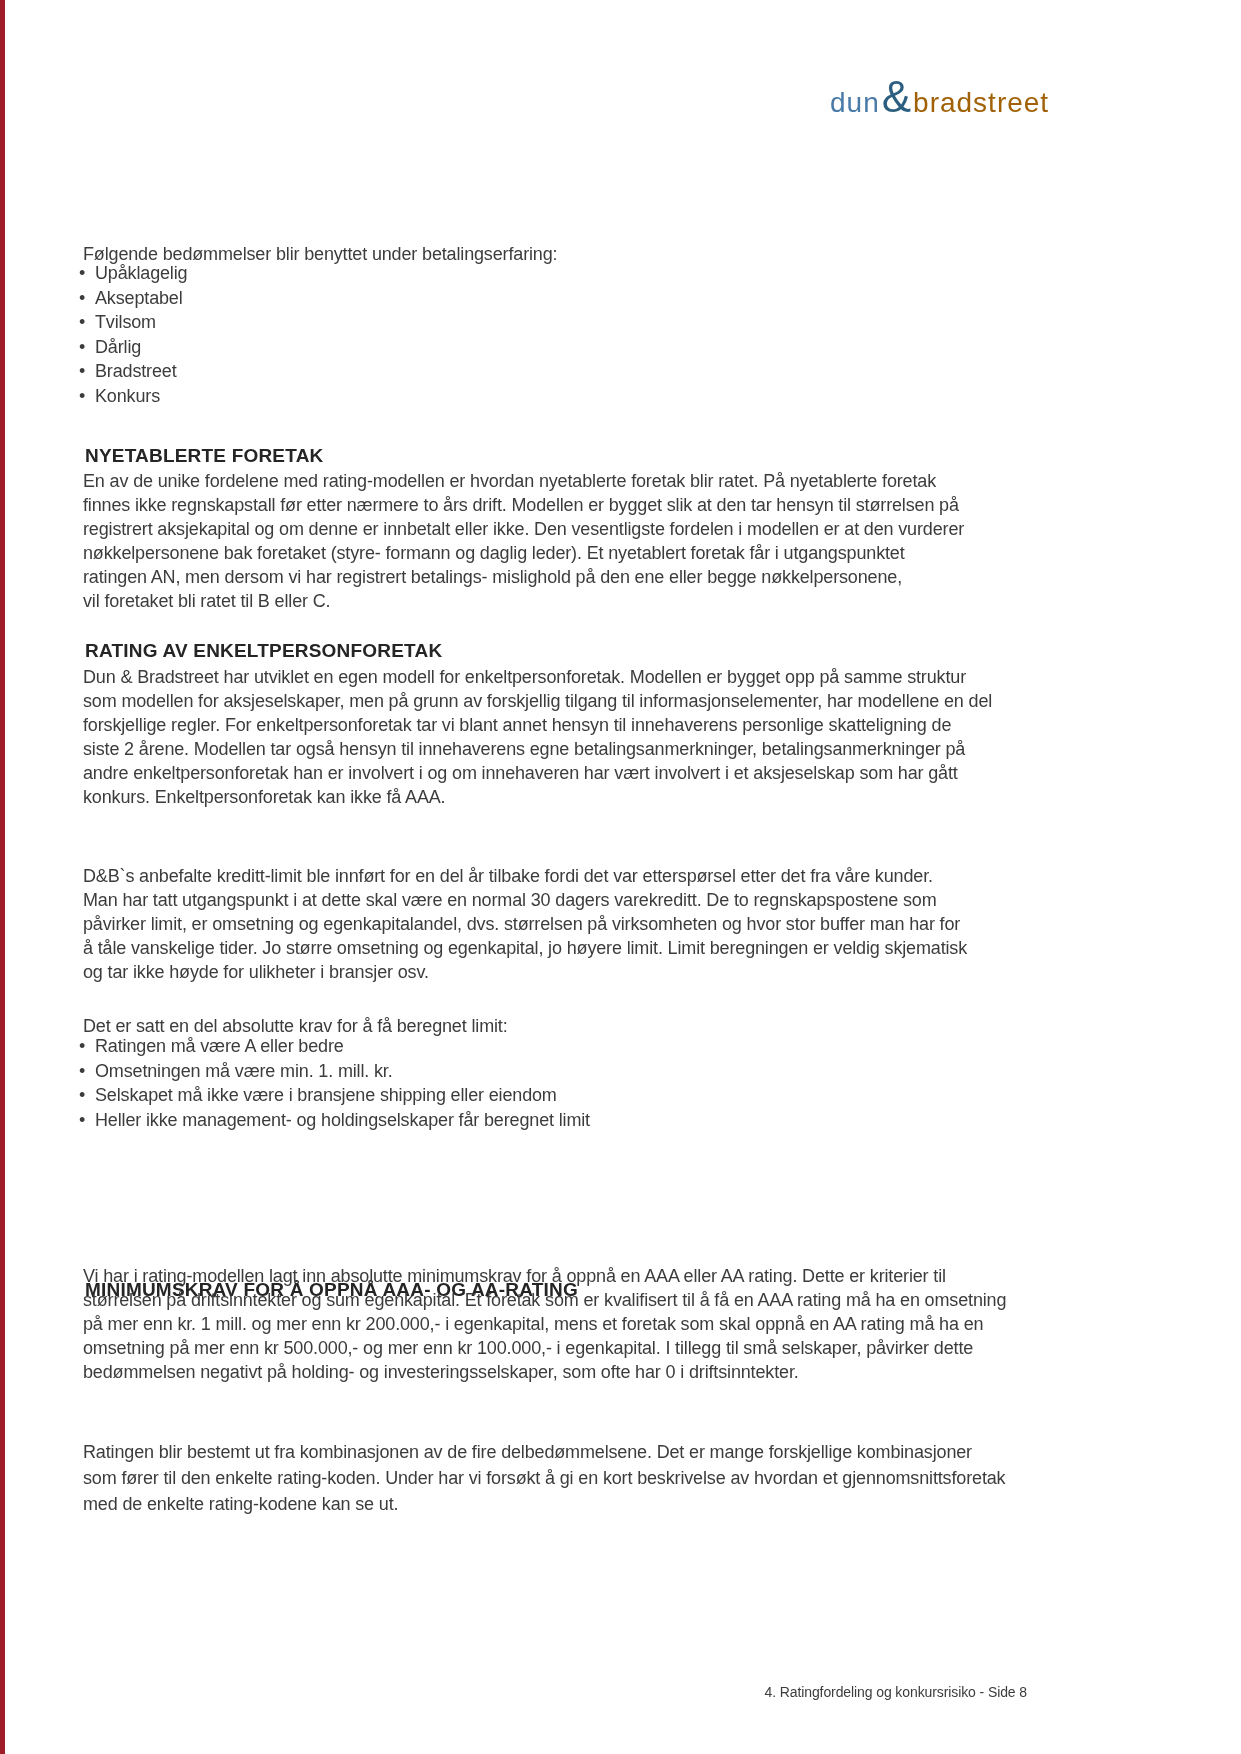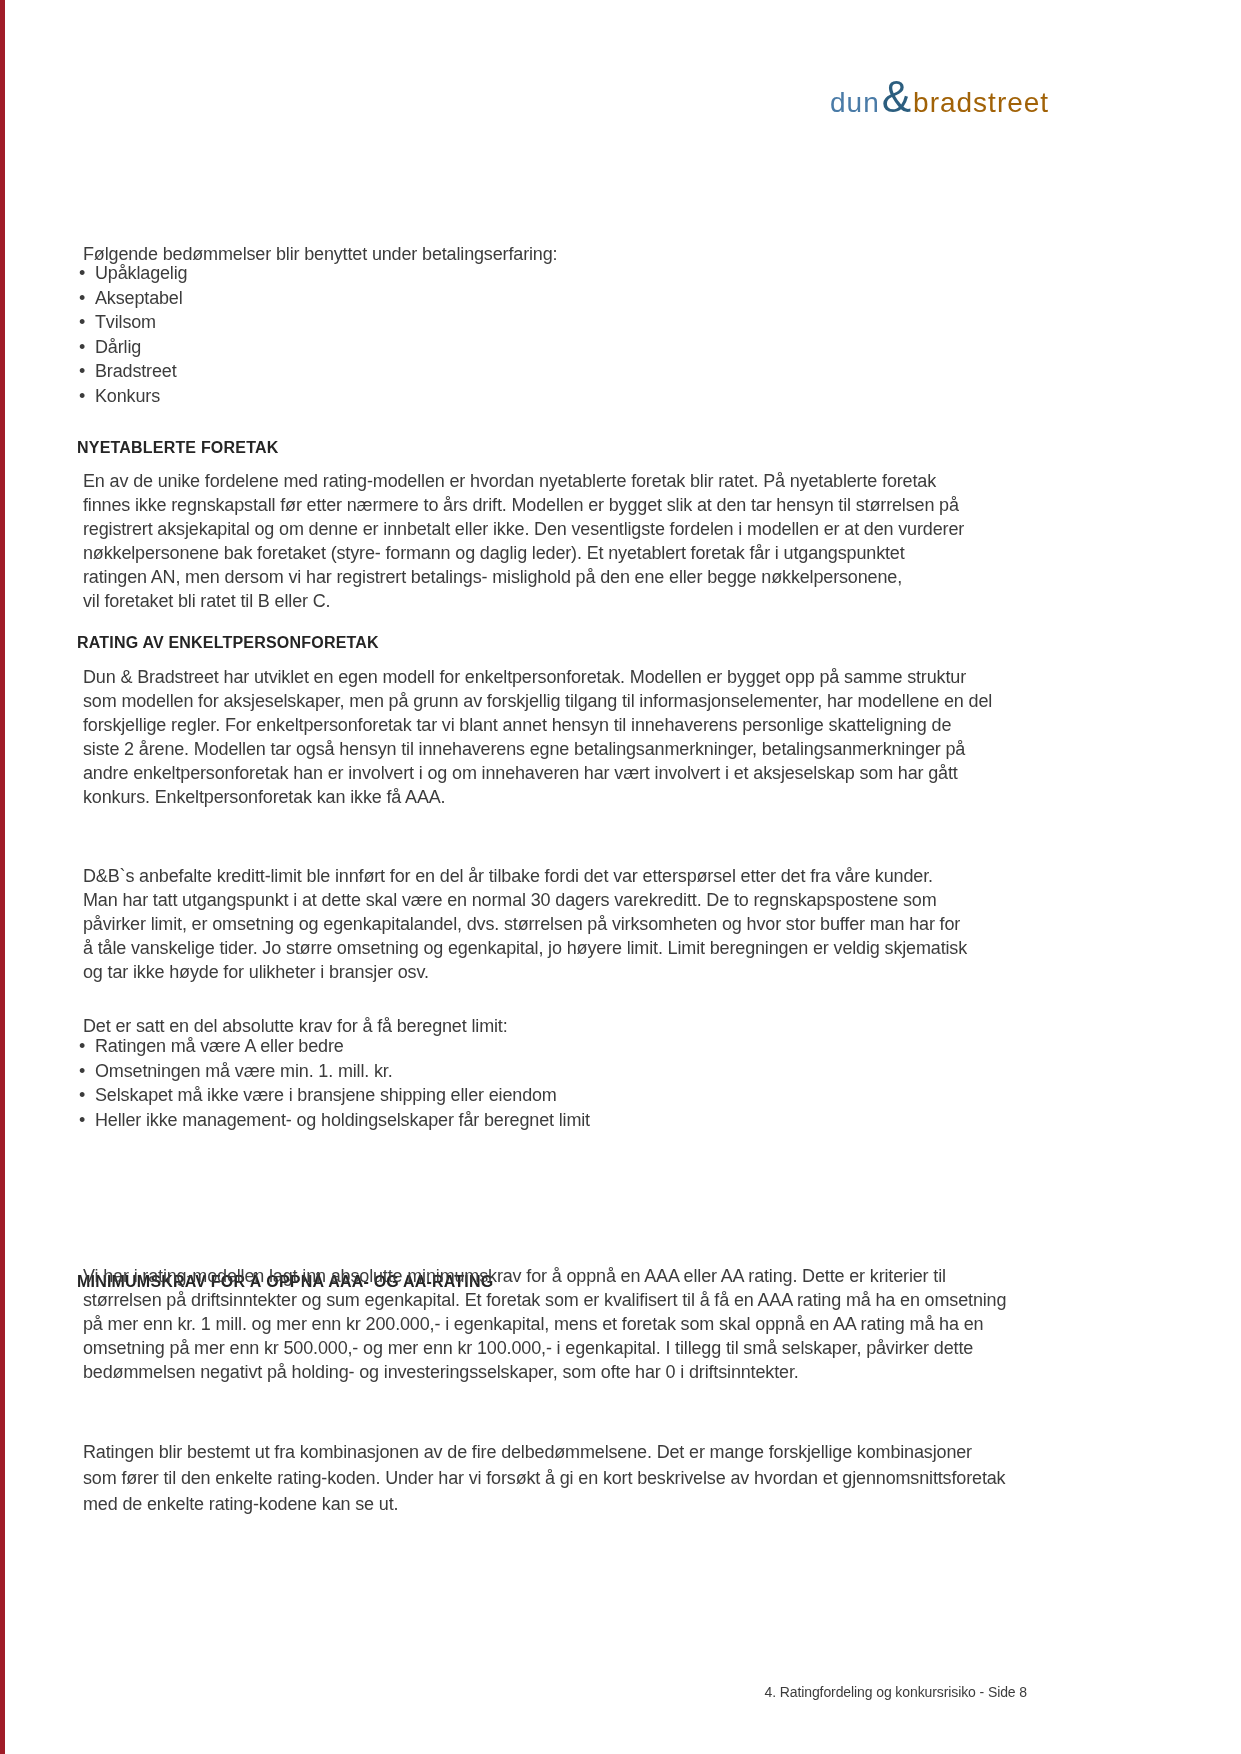--- a/index.html
+++ b/index.html
@@ -45,22 +45,22 @@
     margin:6px;
     font-size:18px;
     line-height:24px;
     letter-spacing:-0.15px;
     white-space:pre-line;
   }
   .heading{
     position:absolute;
     left:77px;
     width:1040px;
-    margin:0;
-    font-size:16px;
+    margin:8px;
+    font-size:19px;
     line-height:24px;
     font-weight:bold;
     color:#252525;
     letter-spacing:0.2px;
   }
   .bullets{
     position:absolute;
     left:79px;
     width:1020px;
   }

